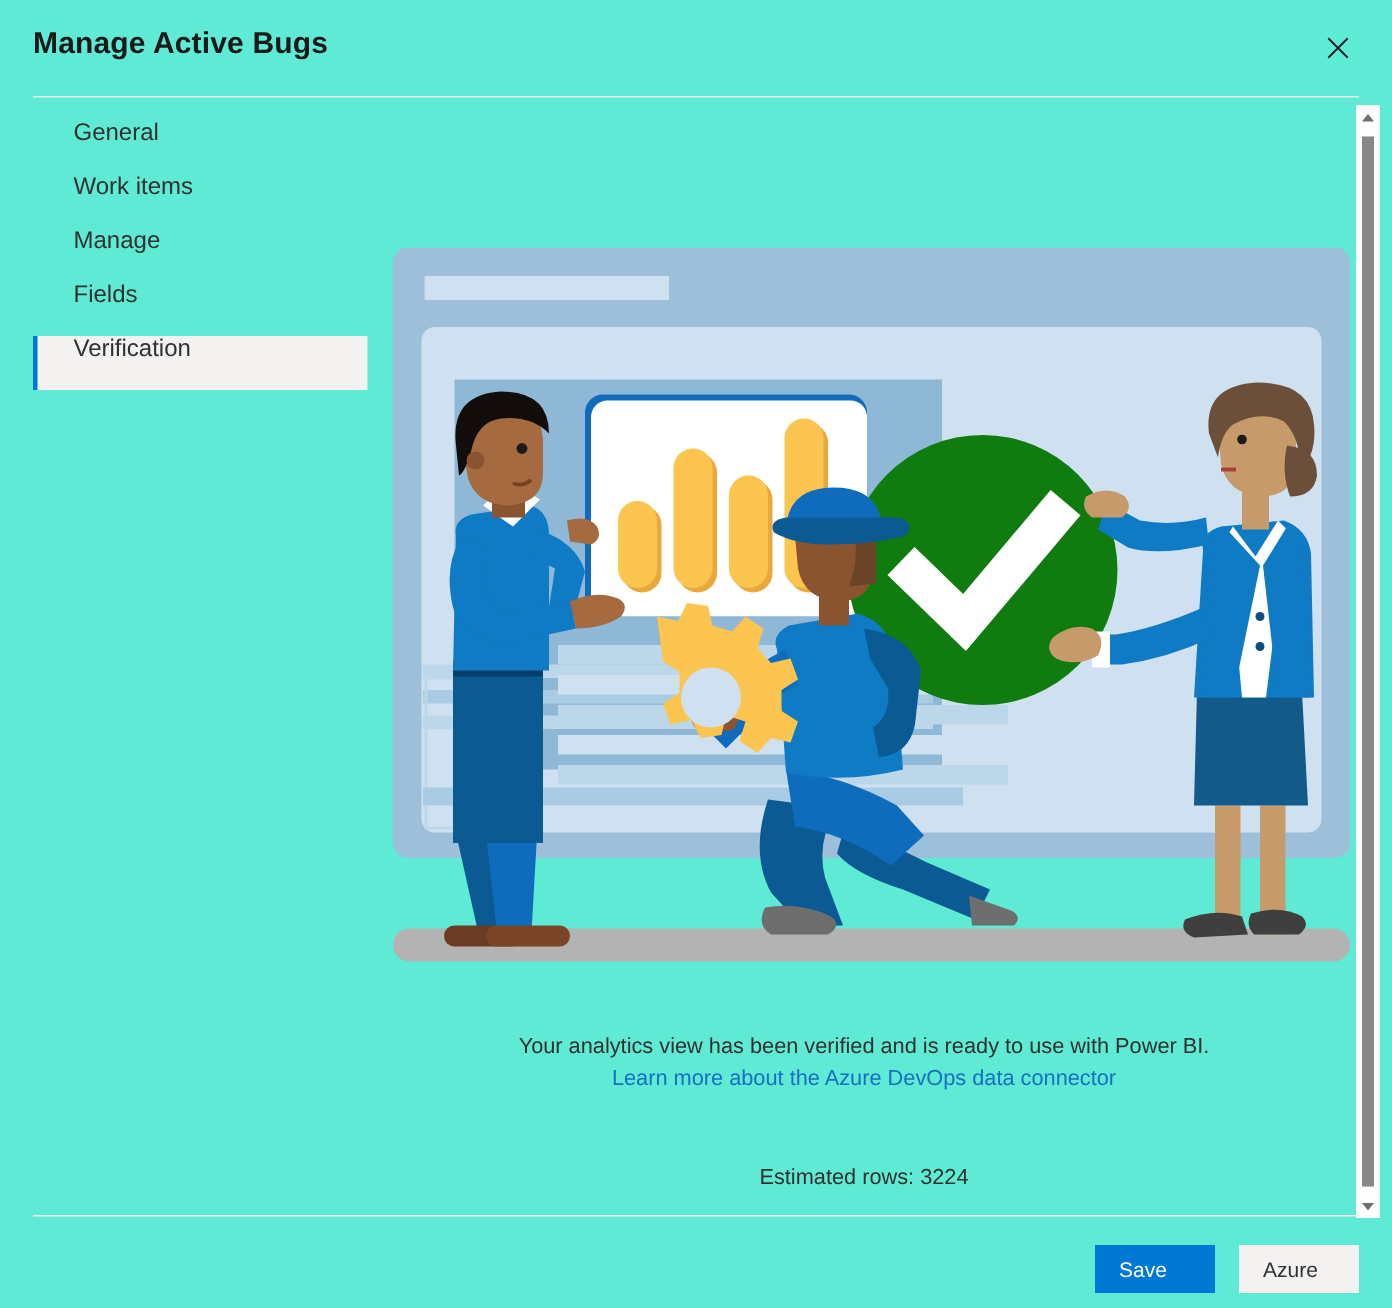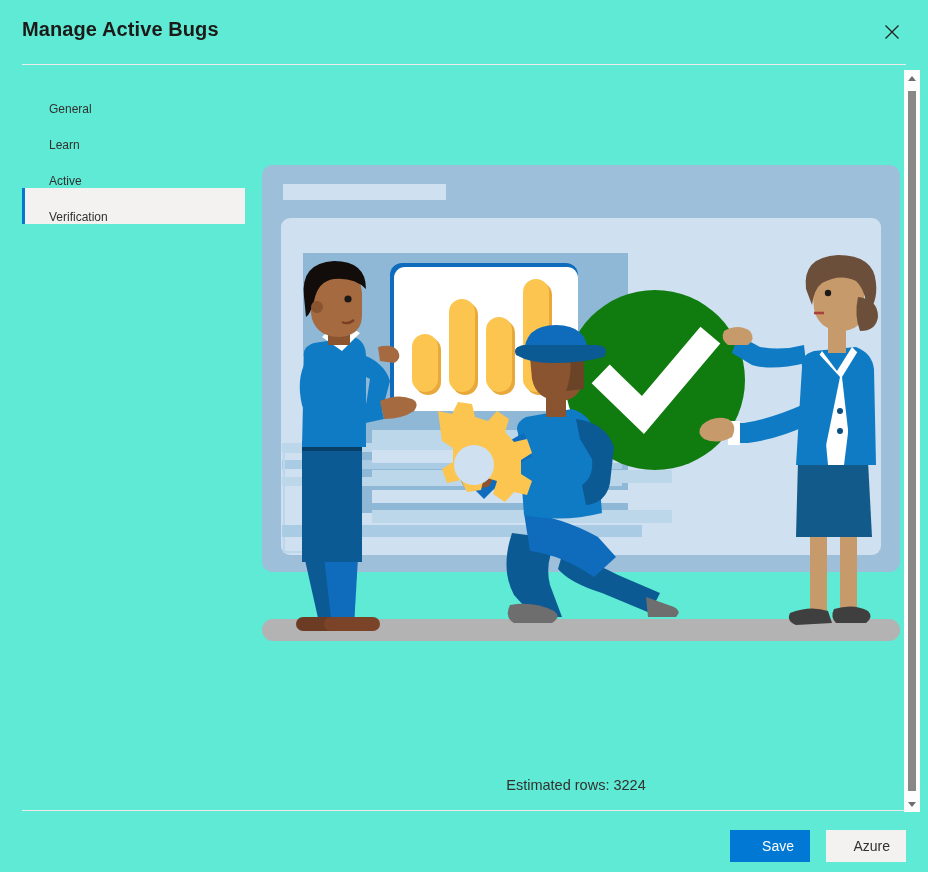--- a/index.html
+++ b/index.html
@@ -42,25 +42,25 @@
   }
 
   
   #nav {
     position: absolute; left: 0; top: 80px;
     width: 246px;
   }
   .nav-item {
     position: relative;
     height: 36px;
-    display: flex; align-items: flex-end;
+    display: flex; align-items: flex-start;
     margin-left: 22px;
     width: 223px;
     padding-left: 27px;
-    font-size: 12px;
+    font-size: 16px;
     color: #323130;
     cursor: pointer;
     margin-bottom: 0;
   }
   .nav-item + .nav-item { margin-top: 0; }
   .nav-item.selected {
     background: #f3f2f1;
   }
   .nav-item.selected::before {
     content: "";
@@ -148,21 +148,21 @@
   .btn {
     position: absolute; top: 19px;
     height: 32px;
     min-width: 80px;
     padding: 0 16px;
     font-size: 14px;
     font-family: "Liberation Sans", sans-serif;
     border: none;
     cursor: pointer;
     line-height: 32px;
-    text-align: right;
+    text-align: left;
   }
   #save-button {
     right: 118px;
     background: #0078d4;
     color: #ffffff;
   }
   #cancel-button {
     right: 22px;
     background: #f3f2f1;
     color: #323130;
@@ -181,24 +181,27 @@
       </svg>
     </button>
     <div id="header-divider"></div>
   </div>
 
   <nav id="nav">
     <div class="nav-item">
       <span>General</span>
     </div>
     <div class="nav-item">
-      <span>Learn</span>
+      <span>Work items</span>
     </div>
     <div class="nav-item">
-      <span>Active</span>
+      <span>Manage</span>
+    </div>
+    <div class="nav-item">
+      <span>Fields</span>
     </div>
     <div class="nav-item selected">
       <span>Verification</span>
     </div>
   </nav>
 
   <div id="content">
 
     <div id="illustration-wrap">
       <svg width="638" height="489" viewBox="0 0 638 489">
@@ -351,20 +354,24 @@
 
           <path d="M544 124 Q540 92 576 90 Q612 90 614 118 Q616 138 604 150 Q606 128 594 116 Q578 108 560 118 Q552 124 550 140 Z" fill="#6b4f3a"></path>
           <path d="M596 132 Q616 134 616 152 Q614 166 598 166 Q592 150 596 132 Z" fill="#6b4f3a"></path>
 
           <circle cx="566" cy="128" r="3.2" fill="#1b1a19"></circle>
           <path d="M552 148 L562 148" stroke="#a9413a" stroke-width="2.6"></path>
         </g>
       </svg>
     </div>
 
+    <div id="caption">
+      <span>Your analytics view has been verified and is ready to use with Power BI.</span>
+      <a id="caption-link" href="#">Learn more about the Azure DevOps data connector</a>
+    </div>
 
     <div id="row-count">Estimated rows: 3224</div>
   </div>
 
   <div id="scrollbar">
     <div id="scroll-up">
       <span class="arrow-up"></span>
     </div>
     <div id="scroll-thumb"></div>
     <div id="scroll-down">

